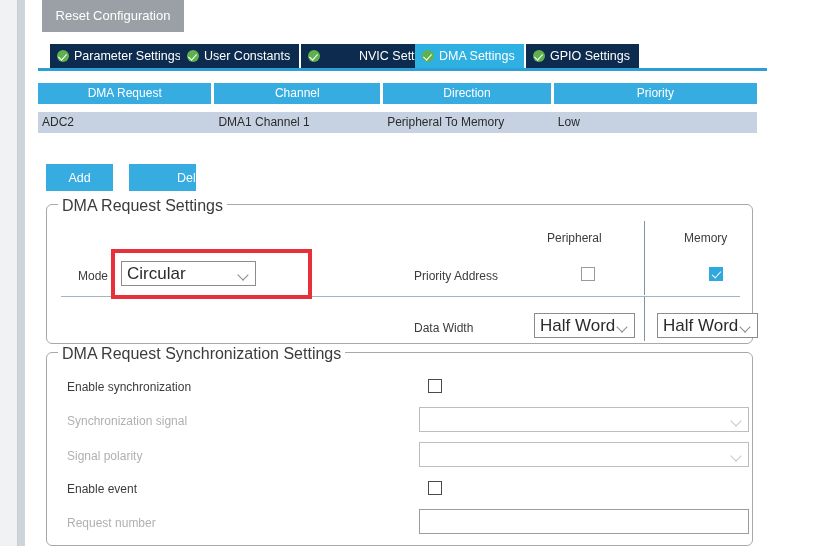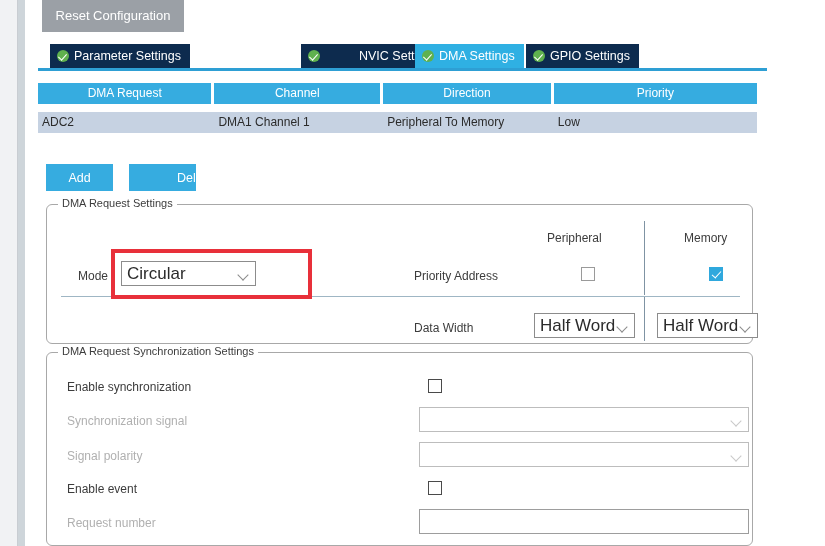--- a/index.html
+++ b/index.html
@@ -106,21 +106,21 @@
 
   
   .group {
     position: absolute;
     border: 1px solid #a8a8a8; border-radius: 6px;
     background: #ffffff;
   }
   .group > .legend {
     position: absolute; top: -8px; left: 11px;
     background: #ffffff; padding: 0 4px;
-    font-size: 11px; color: #3c3c3c; white-space: nowrap;
+    font-size: 16px; color: #3c3c3c; white-space: nowrap;
   }
   #grp-request { left: 11px; top: 204px; width: 707px; height: 140px; }
   #grp-sync    { left: 11px; top: 352px; width: 707px; height: 194px; }
 
   .hr {
     position: absolute; height: 1px; background: #9fb6c4;
   }
   .vr {
     position: absolute; width: 1px; background: #7f93a3;
   }
@@ -178,20 +178,24 @@
 
 <div id="content">
 
   <button id="reset-btn">Reset Configuration</button>
 
   <div id="tabbar">
     <div class="tab" style="left: 0px; margin-left: 12px;">
       <span class="tick"></span>
       <span>Parameter Settings</span>
     </div>
+    <div class="tab" style="left: 142px;">
+      <span class="tick"></span>
+      <span>User Constants</span>
+    </div>
     <div class="tab" style="left: 263px; gap: 39px;">
       <span class="tick"></span>
       <span>NVIC Settings</span>
     </div>
     <div class="tab active" style="left: 377px;">
       <span class="tick"></span>
       <span>DMA Settings</span>
     </div>
     <div class="tab" style="left: 488px;">
       <span class="tick"></span>

